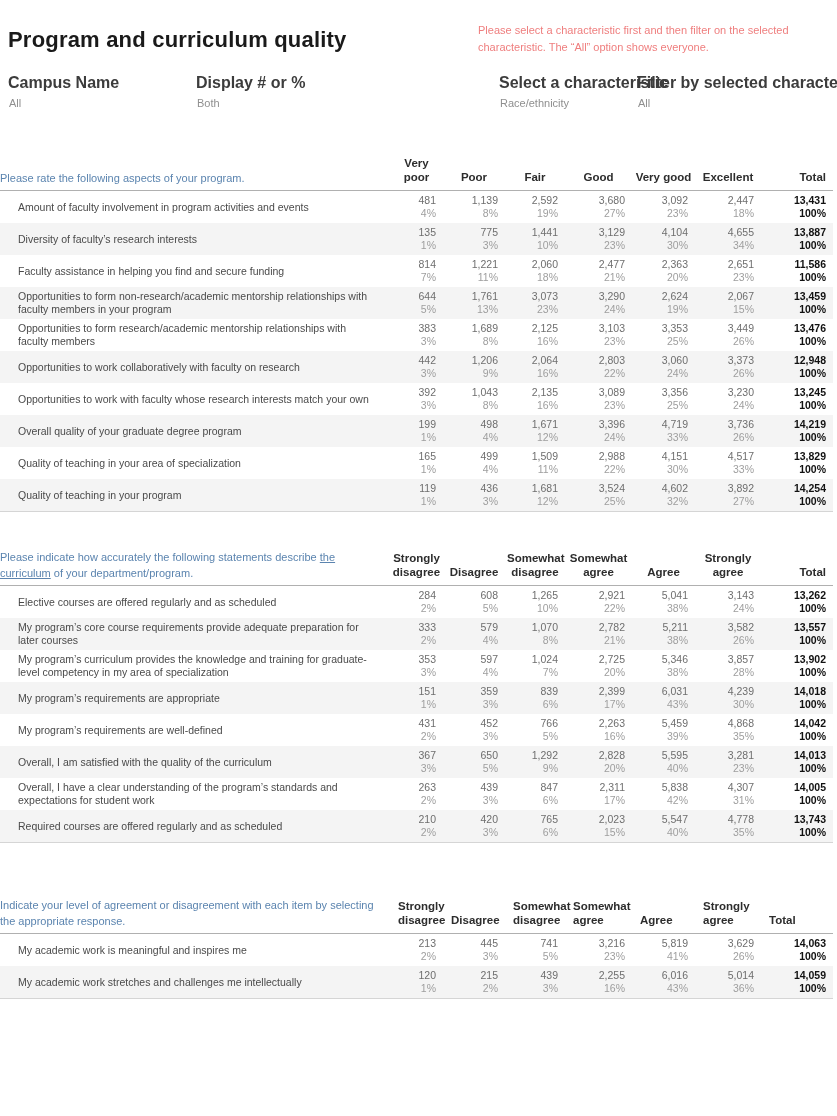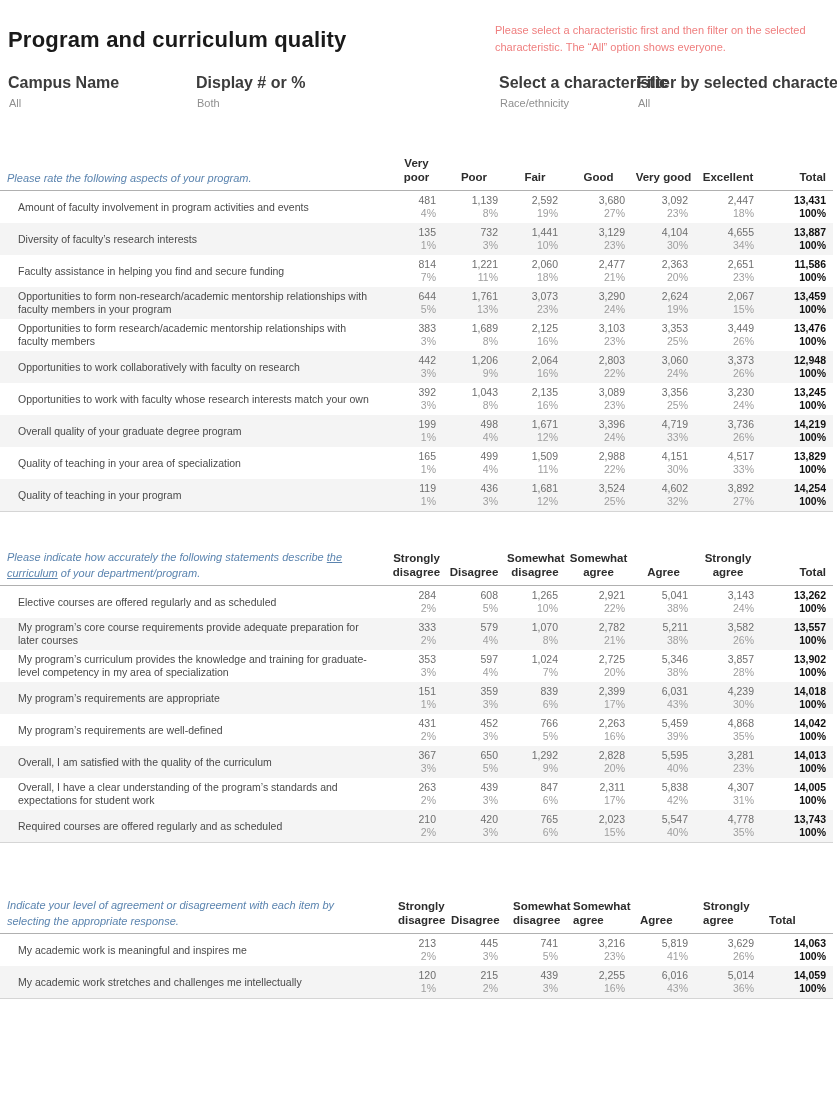--- a/index.html
+++ b/index.html
@@ -6,40 +6,40 @@
   body {
     width:837px; height:1116px; background:#ffffff; overflow:hidden; position:relative;
     font-family:"Liberation Sans", sans-serif;
     -webkit-font-smoothing:antialiased;
   }
   .title {
     position:absolute; left:8px; top:12px;
     font-size:22px; font-weight:700; color:#1a1a1a; letter-spacing:.2px;
   }
   .note {
-    position:absolute; left:495px; top:22px; width:336px;
+    position:absolute; left:478px; top:22px; width:336px;
     font-size:11px; line-height:1.5; color:var(--note-red,#ef7e7e);
   }
   .filter { position:absolute; top:74px; }
   .f-campus   { left:8px; }
   .f-display  { left:196px; }
   .f-char     { left:499px; }
   .f-filterby { left:637px; }
   .f-label { font-size:16px; font-weight:700; color:#3c3c3c; margin-bottom:5px; white-space:nowrap; }
   .f-value { font-size:11px; color:#8f8f8f; cursor:pointer; white-space:nowrap; padding-left:1px; }
 
   .tables { position:absolute; left:0; top:148px; width:837px; }
   section.tbl-1 { margin-bottom:31px; }
   section.tbl-2 { margin-bottom:48px; }
 
   table { width:833px; border-collapse:collapse; table-layout:fixed; }
   thead th { vertical-align:bottom; border-bottom:1px solid #b0b0b0; }
   th.cap {
-    text-align:left; padding:4px 12px 4px 7px;
-    font-size:11px; font-style:italic; font-weight:400;
+    text-align:left; padding:4px 12px 4px 0;
+    font-size:11px; font-weight:400;
     color:var(--caption-blue,#5b84af); line-height:1.4;
   }
   th.cap .u { text-decoration:underline; }
   th.col {
     font-size:11.5px; font-weight:700; color:#2d2d2d;
     text-align:center; padding:8px 2px 6px; line-height:14px;
   }
   th.col.total { text-align:right; padding-right:7px; }
   table.heads-left th.col { text-align:left; padding-left:8px; }
   table.heads-left th.col.total { text-align:left; padding-right:2px; }
@@ -135,21 +135,21 @@
               <div class="pct">100%</div>
             </td>
           </tr>
           <tr>
             <th class="rowlabel">Diversity of faculty’s research interests</th>
             <td class="num">
               <div class="cnt">135</div>
               <div class="pct">1%</div>
             </td>
             <td class="num">
-              <div class="cnt">732</div>
+              <div class="cnt">775</div>
               <div class="pct">3%</div>
             </td>
             <td class="num">
               <div class="cnt">1,441</div>
               <div class="pct">10%</div>
             </td>
             <td class="num">
               <div class="cnt">3,129</div>
               <div class="pct">23%</div>
             </td>

